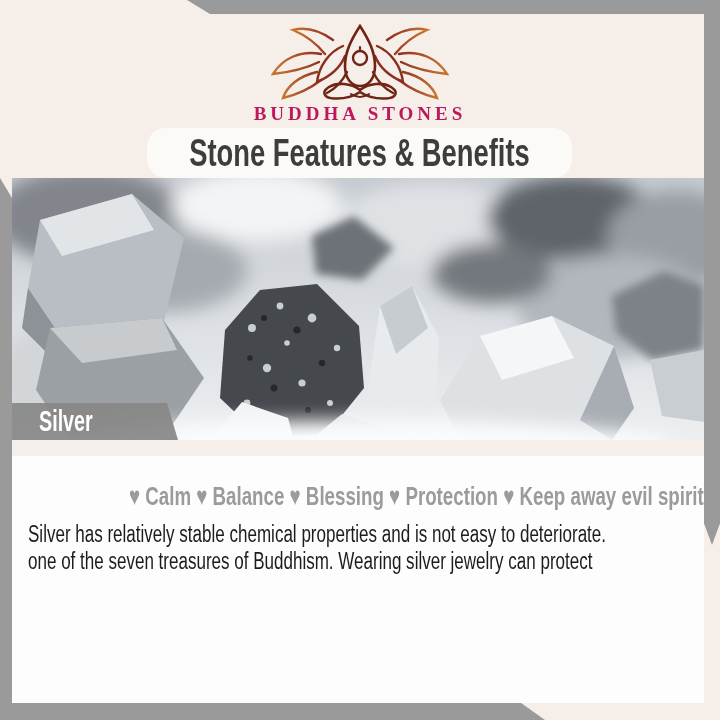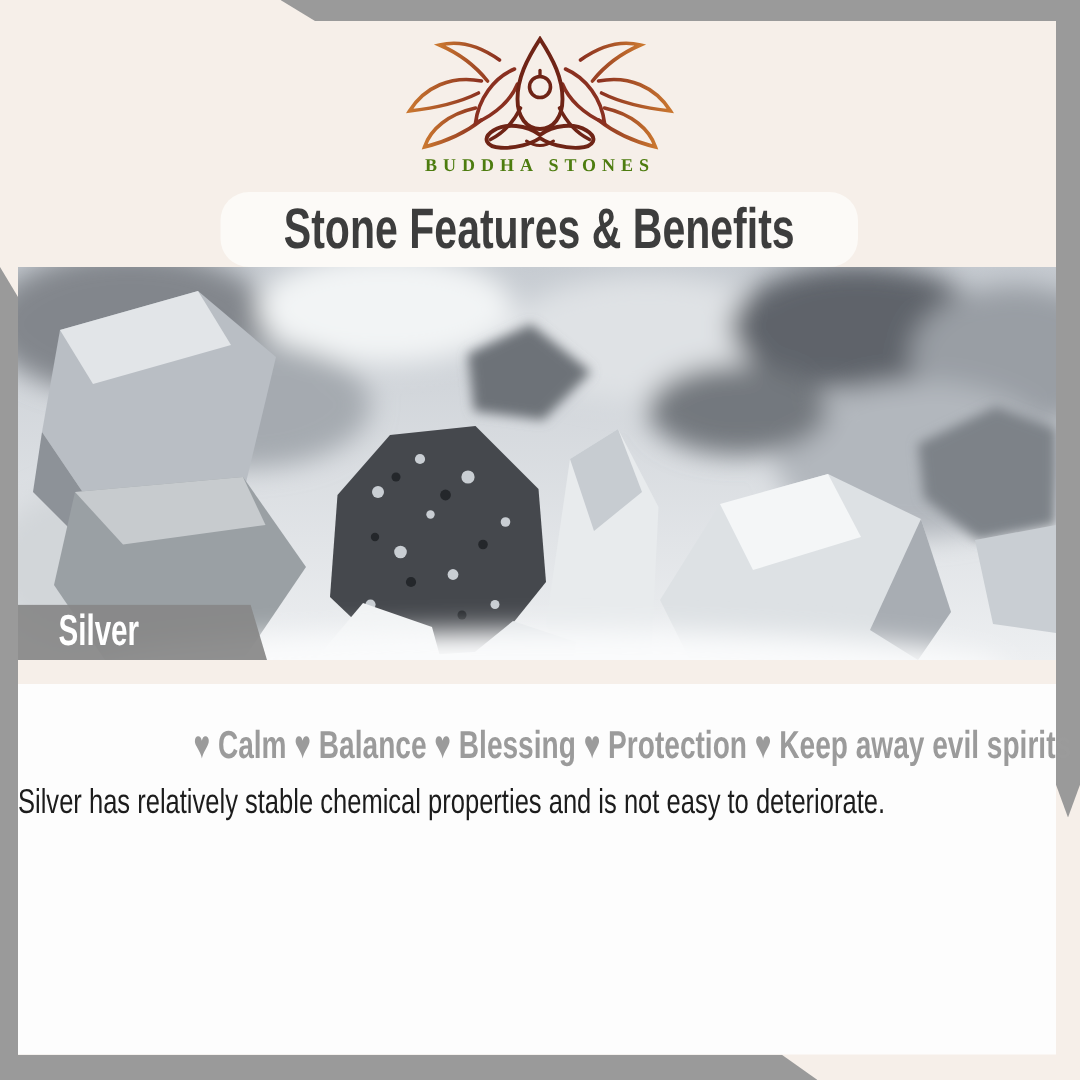--- a/index.html
+++ b/index.html
@@ -15,21 +15,21 @@
                  clip-path:polygon(0 0,100% 0,100% 96%,50% 100%,0 96%); }
   .band-bottom { left:0;     top:703px; width:545px; height:17px;
                  clip-path:polygon(0 0,521px 0,100% 100%,0 100%); }
   .band-left   { left:0;     top:178px; width:12px;  height:542px;
                  clip-path:polygon(0 0,100% 20px,100% 100%,0 100%); }
 
   .logo { position:absolute; left:0; top:24px; width:720px; text-align:center; }
   .logo svg { display:block; margin:0 auto; }
   .brand-name {
     margin-top:3px; font-family:"Liberation Serif", serif;
-    font-size:12px; letter-spacing:4px; color:#4d7c0f; font-weight:600;
+    font-size:19px; letter-spacing:4px; color:#be185d; font-weight:600;
   }
 
   .title-banner {
     position:absolute; left:147px; top:128px; width:425px; height:50px;
     background:#fcfaf7; display:flex; align-items:center; justify-content:center;border-radius:19px;
   }
   .title-text {
     display:inline-block; white-space:nowrap; font-size:38px; font-weight:bold;
     color:#3d3d3d; transform:scaleX(0.72); letter-spacing:0px;
   }
@@ -50,21 +50,21 @@
 
   .content-panel {
     position:absolute; left:12px; top:456px; width:692px; height:247px;
     background:#fdfdfd;
   }
   .hearts-row { margin-top:24px; text-align:center; color:#9b9b9b; height:32px; line-height:32px; }
   .hearts-text {
     display:inline-block; white-space:nowrap; font-size:26px; font-weight:bold;
     transform:scaleX(0.72);
   }
-  .paragraph { margin-top:9px; }
+  .paragraph { margin-top:9px; padding-left:16px; }
   .pline { height:27px; line-height:27px; white-space:nowrap; }
   .pline span {
     display:inline-block; font-size:23px; color:#1c1c1c;
     transform:scaleX(0.74); transform-origin:left center;
   }
 </style>
 </head>
 <body>
 
 <div class="page">
@@ -193,16 +193,17 @@
       <span class="photo-label-text">Silver</span>
     </div>
   </div>
 
   <div class="content-panel">
     <div class="hearts-row">
       <span class="hearts-text">♥ Calm ♥ Balance ♥ Blessing ♥ Protection ♥ Keep away evil spirits ♥</span>
     </div>
     <div class="paragraph">
       <div class="pline"><span>Silver has relatively stable chemical properties and is not easy to deteriorate.</span></div>
+      <div class="pline"><span>one of the seven treasures of Buddhism. Wearing silver jewelry can protect</span></div>
     </div>
   </div>
 
 </div>
 
 </body></html>

